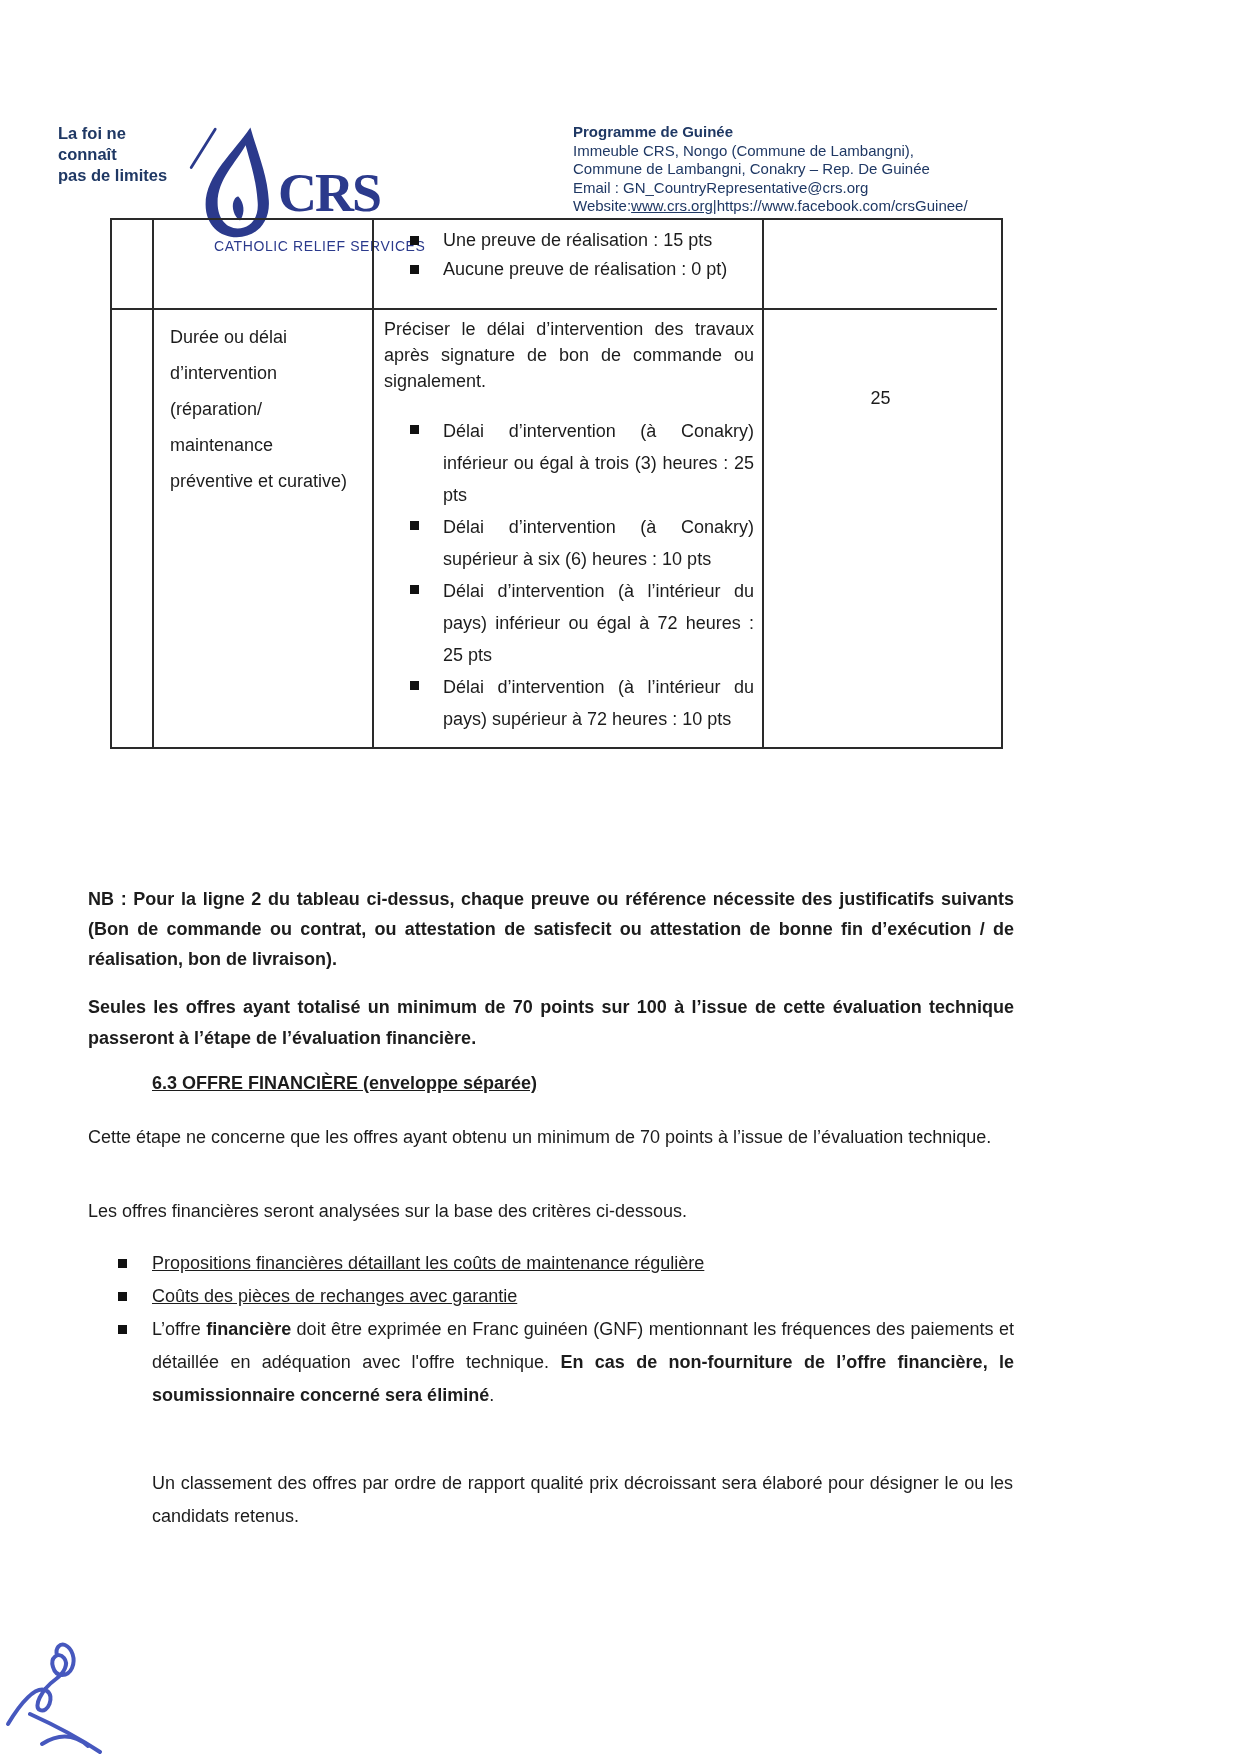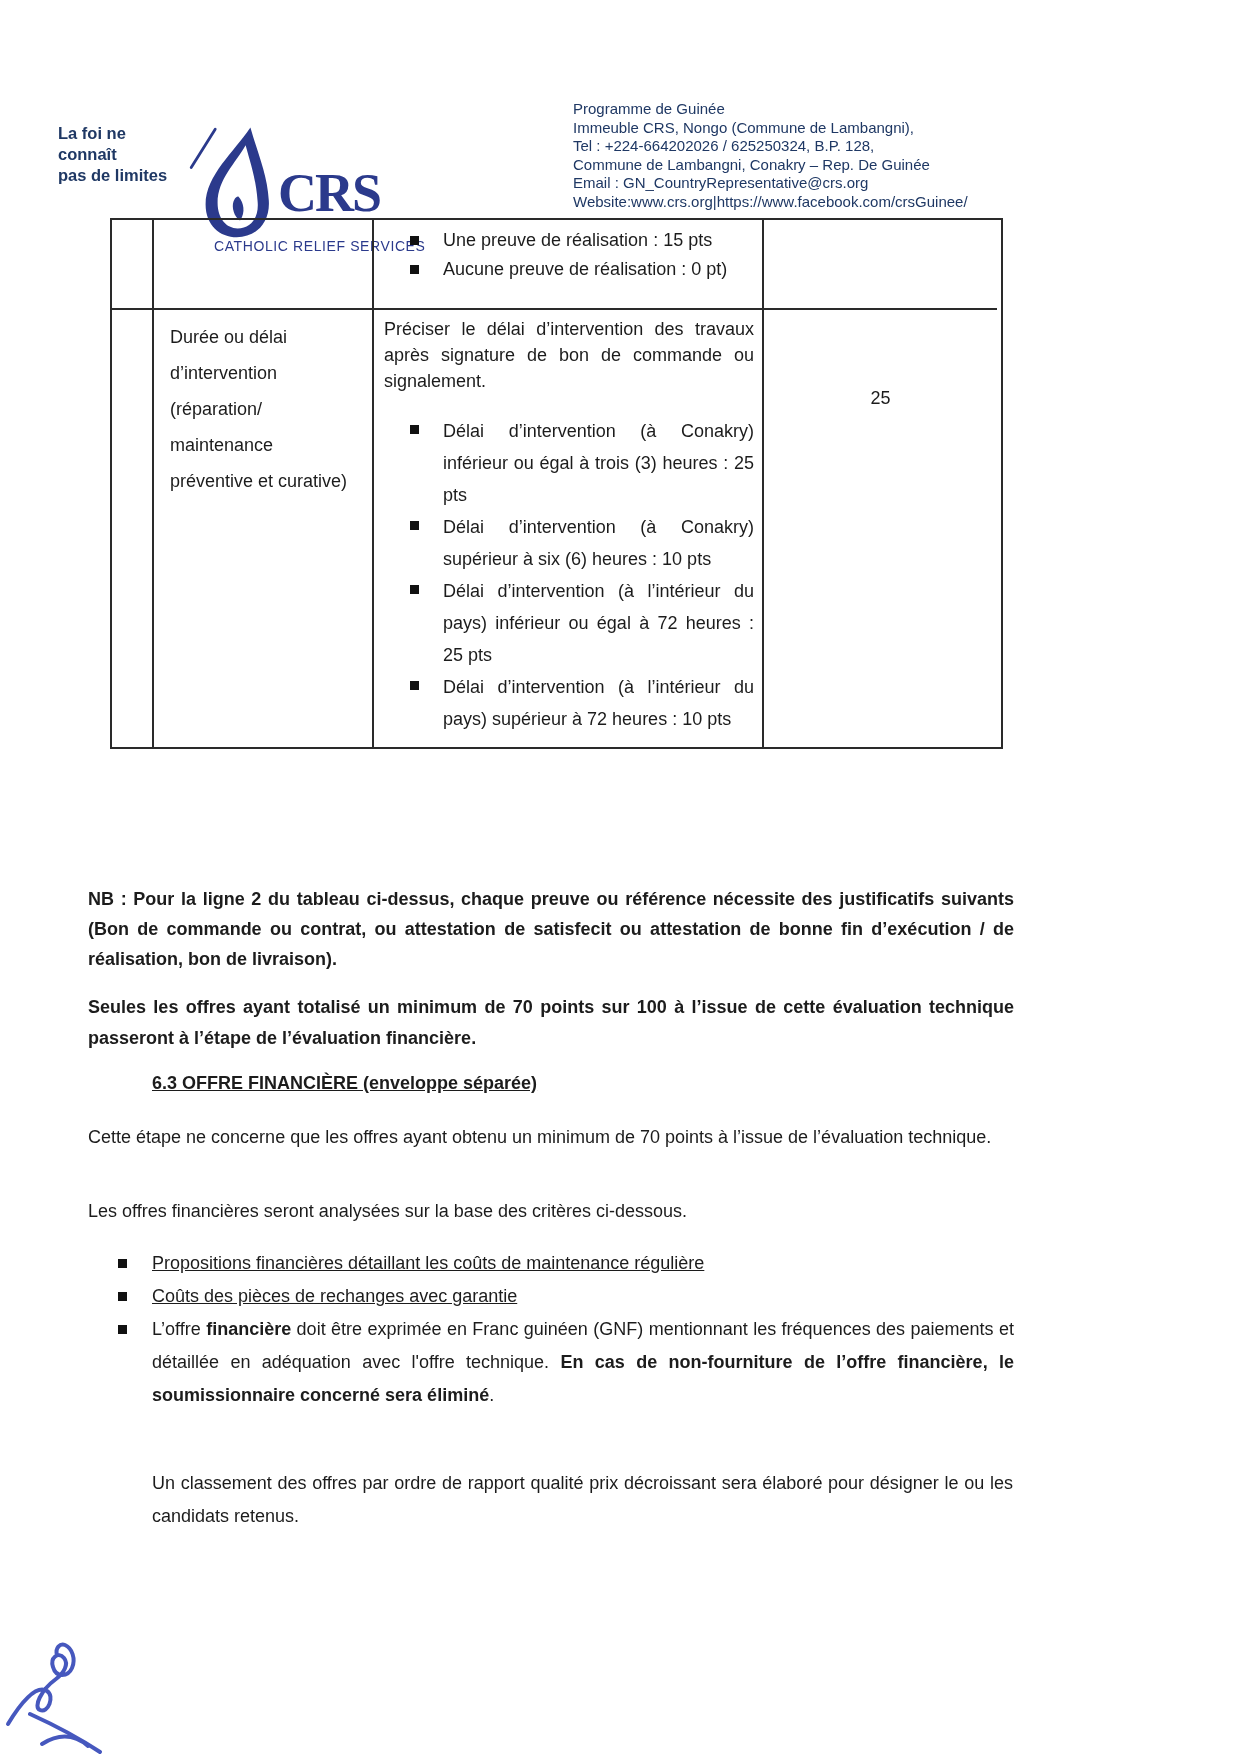--- a/index.html
+++ b/index.html
@@ -22,22 +22,22 @@
     font-size:54px; font-weight:600; color:var(--logo-blue); letter-spacing:-2px;
   }
   .crs-sub{
     position:absolute; left:28px; top:114px; font-size:14px; letter-spacing:.6px;
     color:var(--logo-blue); white-space:nowrap;text-align:right;
   }
   .header-right{
     position:absolute; left:573px; top:100px; width:480px;
     color:var(--navy); font-size:15px; line-height:18.5px;
   }
-  .header-right .hr-title{font-weight:400;}
-  .hr-link{}
+  .header-right .hr-title{font-weight:700;margin-top:23px;}
+  .hr-link{text-decoration:underline;}
   
   .doc-table{
     position:absolute; left:110px; top:218px; width:889px;
     border:2px solid var(--border);
     display:grid; grid-template-columns:42px 220px 390px 233px; grid-template-rows:90px 437px;
     font-size:18px;
   }
   .cell{overflow:hidden;}
   .cell.br{border-right:2px solid var(--border);}
   .cell.bb{border-bottom:2px solid var(--border);}
@@ -86,21 +86,20 @@
       <path d="M72,24 C60,46 37,66 37,96 C37,116 48,128 62,128 C79,128 89,114 87,94 C85,66 78,46 72,24 Z" fill="#ffffff"></path>
       <path d="M63,88 C70,96 72,108 65,118 C58,114 54,102 57,94 C59,89 61,88 63,88 Z" fill="#2b3a8c"></path>
     </svg>
     <div class="crs-word">CRS</div>
     <div class="crs-sub">CATHOLIC RELIEF SERVICES</div>
   </div>
 
   <div class="header-right">
     <div class="hr-title">Programme de Guinée</div>
     <div>Immeuble CRS, Nongo (Commune de Lambangni),</div>
-    <div>Tel : +224-664202026 / 625250324, B.P. 128,</div>
     <div>Commune de Lambangni, Conakry – Rep. De Guinée</div>
     <div>Email :  GN_CountryRepresentative@crs.org</div>
     <div>
       <span>Website:</span><span class="hr-link">www.crs.org</span><span class="hr-link">|</span><span>https://www.facebook.com/crsGuinee/</span>
     </div>
   </div>
 
   <div class="doc-table">
 
     <div class="cell br bb"></div>

